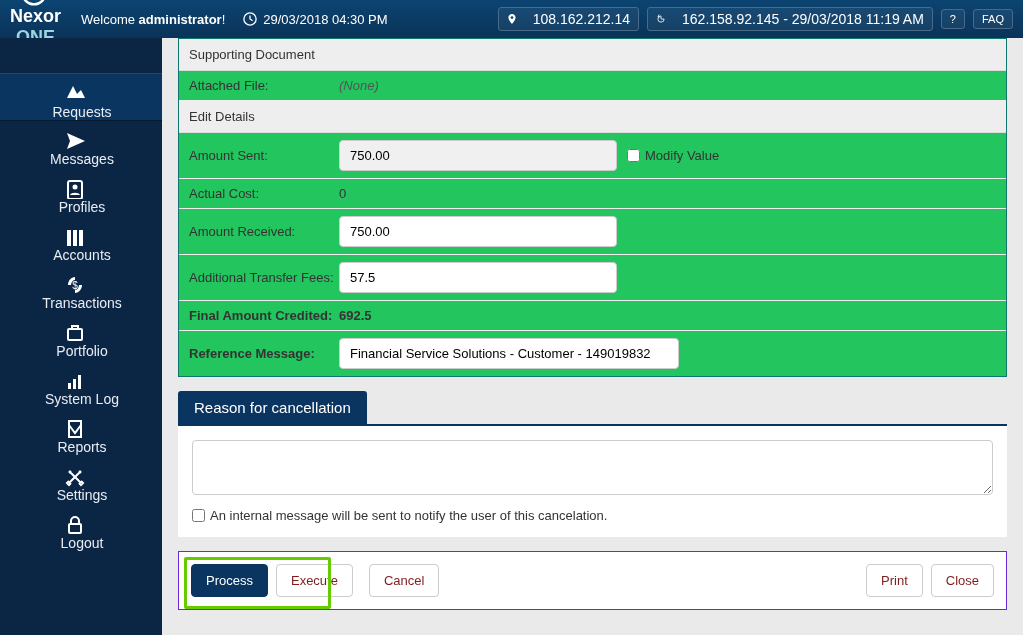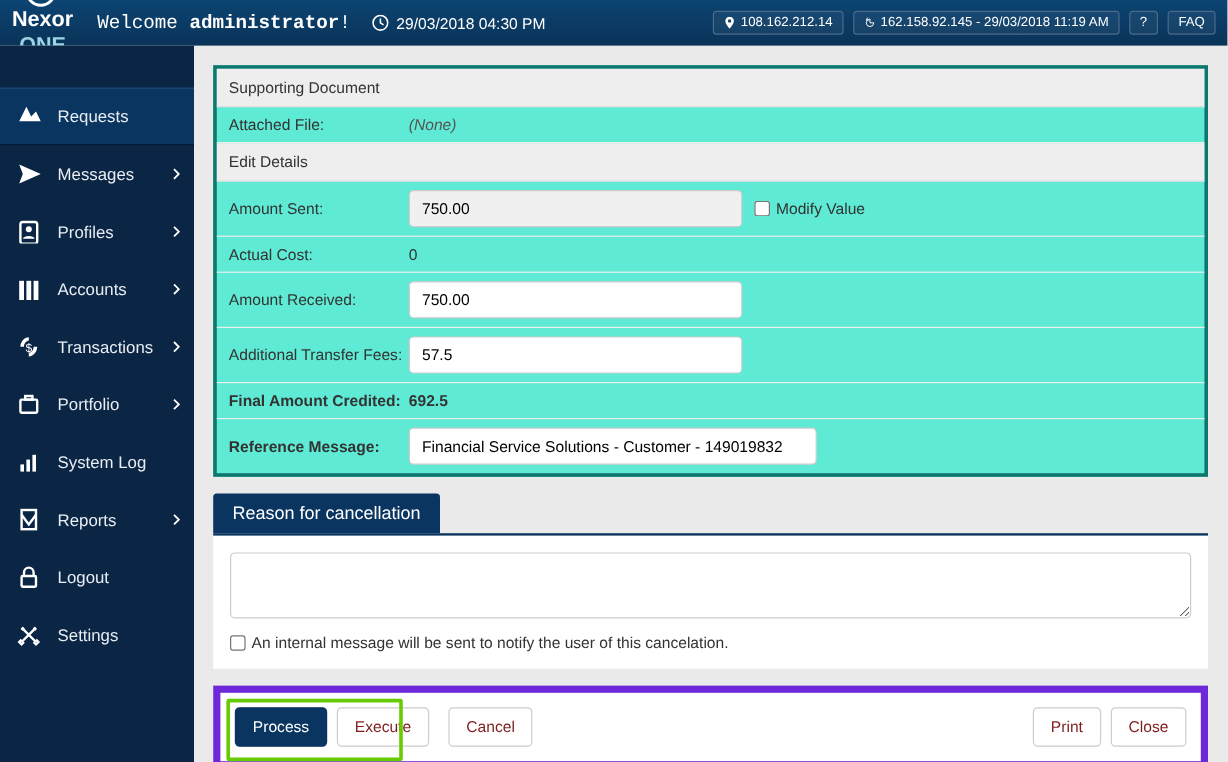--- a/index.html
+++ b/index.html
@@ -1,54 +1,54 @@
 <!DOCTYPE html>
 <html><head>
 <meta charset="utf-8">
 <style>
 * { box-sizing: border-box; margin: 0; padding: 0; }
 body { font-family: Arial, Helvetica, sans-serif; font-size: 13px; background: #eaeaea; color: #333; width: 1023px; height: 635px; overflow: hidden; }
 .header { background: linear-gradient(to bottom, #0c4472, #0a3358); height: 38px; display: flex; align-items: center; padding: 0 10px; color: #fff; }
 .logo { display: flex; align-items: center; font-weight: bold; font-size: 18px; margin-right: 20px; flex-direction: column; }
 .logo-icon { width: 26px; height: 26px; margin-right: 4px; }
 .logo sup { font-size: 9px; }
-.welcome { font-size: 16px; font-family: Liberation Mono, monospace; }
+.welcome { font-size: 13px; }
 .welcome b { font-weight: bold; }
 .header-spacer { flex: 1; }
 .header-info { display: flex; align-items: center; gap: 8px; font-size: 12px; }
 .clock-icon { width: 14px; height: 14px; }
-.pill { border: 1px solid #4a6a8a; border-radius: 3px; padding: 3px 8px; font-size: 11px; display: flex; align-items: center; gap: 4px; background: rgba(255,255,255,0.05); }
+.pill { border: 1px solid #4a6a8a; border-radius: 3px; padding: 3px 8px; font-size: 14px; display: flex; align-items: center; gap: 16px; background: rgba(255,255,255,0.05); }
 .pin-icon, .history-icon { width: 10px; height: 10px; }
 .hbtn { border: 1px solid #4a6a8a; border-radius: 3px; padding: 3px 8px; font-size: 11px; background: rgba(255,255,255,0.05); color: #fff; cursor: pointer; }
 .outer { display: flex; height: 597px; }
 .sidebar { width: 162px; background: #0b2545; color: #fff; }
 .sidebar-inner { padding-top: 35px; }
-.nav-item { display: flex; align-items: center; padding: 10px 12px 10px 14px; cursor: pointer; color: #e8edf2; font-size: 14px; position: relative; height: 48px; }
+.nav-item { display: flex; align-items: center; padding: 10px 12px 10px 14px; cursor: pointer; color: #e8edf2; font-size: 14px; position: relative; height: 48px; flex-direction: column; }
 .nav-item.active { background: #0a3560; border-top: 1px solid #1d4a7a; border-bottom: 1px solid #041a30; }
 .nav-icon { width: 20px; height: 20px; margin-right: 14px; flex-shrink: 0; fill: #fff; }
 .nav-label { flex: 1; }
 .nav-arrow { width: 6px; height: 10px; }
 .content { flex: 1; padding: 0 16px 10px 16px; overflow: auto; background: #eaeaea; }
-.panel { background: #5eead4; border: 3px solid #0f766e; padding: 0; margin-bottom: 14px; margin-top: 16px; }
+.panel { background: #22c55e; border: 1px solid #0f766e; padding: 0; margin-bottom: 14px; }
 .section-header { background: #eeeeee; padding: 8px 10px; border-bottom: 1px solid #ddd; font-size: 13px; }
 .form-row { display: flex; align-items: center; padding: 7px 10px; border-bottom: 1px solid #eee; }
 .form-row:last-child { border-bottom: none; }
 .form-label { width: 150px; flex-shrink: 0; font-size: 13px; }
 .form-value { flex: 1; display: flex; align-items: center; gap: 10px; }
 .text-input { width: 300px; padding: 7px 10px; border: 1px solid #ccc; border-radius: 4px; font-size: 13px; background: #fff; }
 .text-input[readonly] { background: #f0f0f0; }
 .text-input.wide { width: 278px; }
 .italic { font-style: italic; color: #555; }
 .bold { font-weight: bold; }
 .checkbox-label { display: flex; align-items: center; gap: 5px; font-size: 13px; }
 .reason-section { margin-bottom: 14px; }
 .reason-tab { display: inline-block; background: #0a3560; color: #fff; padding: 8px 16px; font-size: 15px; border-radius: 3px 3px 0 0; }
 .reason-body { background: #fff; border-top: 2px solid #0a3560; padding: 14px; }
 .reason-textarea { width: 100%; height: 55px; border: 1px solid #ccc; border-radius: 4px; padding: 8px; font-family: inherit; font-size: 13px; resize: both; margin-bottom: 10px; }
-.action-bar { background: #fff; border: 6px solid #6d28d9; padding: 12px; display: flex; align-items: center; gap: 8px; position: relative; }
+.action-bar { background: #fff; border: 1px solid #6d28d9; padding: 12px; display: flex; align-items: center; gap: 8px; position: relative; }
 .highlight-box { border: 3px solid #66cc00; position: absolute; left: 5px; top: 5px; width: 147px; height: 52px; pointer-events: none; border-radius: 2px; }
 .btn { padding: 8px 14px; border: 1px solid #ccc; border-radius: 4px; background: #fff; font-size: 13px; cursor: pointer; color: #7f1d1d; }
 .btn.primary { background: #0a3560; color: #fff; border-color: #0a3560; }
 .action-spacer { flex: 1; }
 .header-datetime { margin-left: 18px; display: flex; align-items: center; gap: 6px; }
 </style>
 </head>
 <body>
 
 <div class="header">
@@ -165,31 +165,31 @@
             <rect x="4" y="2" width="12" height="16" fill="none" stroke="#fff" stroke-width="2"></rect>
             <path d="M4 6l6 8 6-8" fill="none" stroke="#fff" stroke-width="2"></path>
           </svg>
           <span class="nav-label">Reports</span>
           <svg class="nav-arrow" viewBox="0 0 6 10">
             <path d="M1 1l4 4-4 4" fill="none" stroke="#fff" stroke-width="1.5"></path>
           </svg>
         </div>
         <div class="nav-item">
           <svg class="nav-icon" viewBox="0 0 20 20">
+            <path d="M4 16l12-12m-2 0l2 2m-12 8l-2 2 2 2 2-2" fill="none" stroke="#fff" stroke-width="2"></path>
+            <path d="M16 16L4 4m2 0L4 6m12 8l2 2-2 2-2-2" fill="none" stroke="#fff" stroke-width="2"></path>
+          </svg>
+          <span class="nav-label">Settings</span>
+        </div>
+        <div class="nav-item">
+          <svg class="nav-icon" viewBox="0 0 20 20">
             <path d="M6 9V6a4 4 0 118 0v3" fill="none" stroke="#fff" stroke-width="2"></path>
             <rect x="4" y="9" width="12" height="9" rx="1" fill="none" stroke="#fff" stroke-width="2"></rect>
           </svg>
           <span class="nav-label">Logout</span>
-        </div>
-        <div class="nav-item">
-          <svg class="nav-icon" viewBox="0 0 20 20">
-            <path d="M4 16l12-12m-2 0l2 2m-12 8l-2 2 2 2 2-2" fill="none" stroke="#fff" stroke-width="2"></path>
-            <path d="M16 16L4 4m2 0L4 6m12 8l2 2-2 2-2-2" fill="none" stroke="#fff" stroke-width="2"></path>
-          </svg>
-          <span class="nav-label">Settings</span>
         </div>
       </div>
   </div>
 
   <div class="content">
 
     <div class="panel">
       <div class="section-header">Supporting Document</div>
       <div class="form-row">
         <div class="form-label">Attached File:</div>

